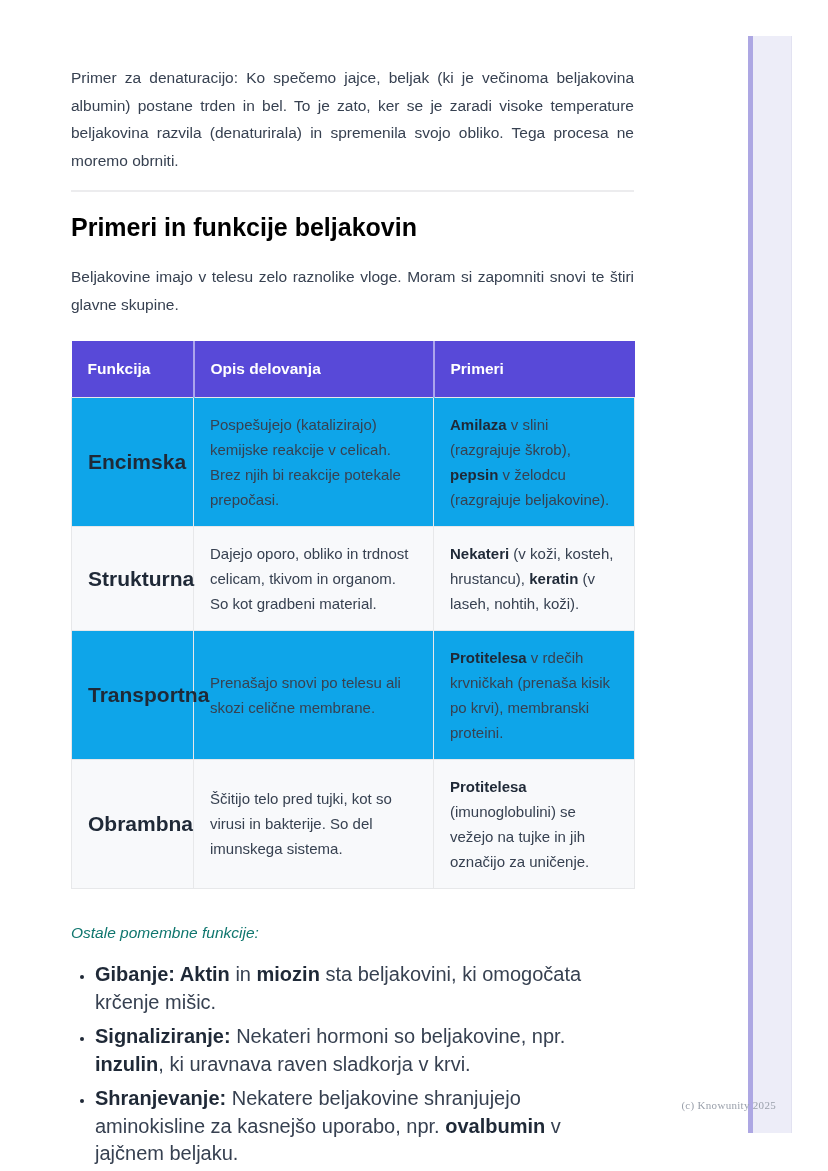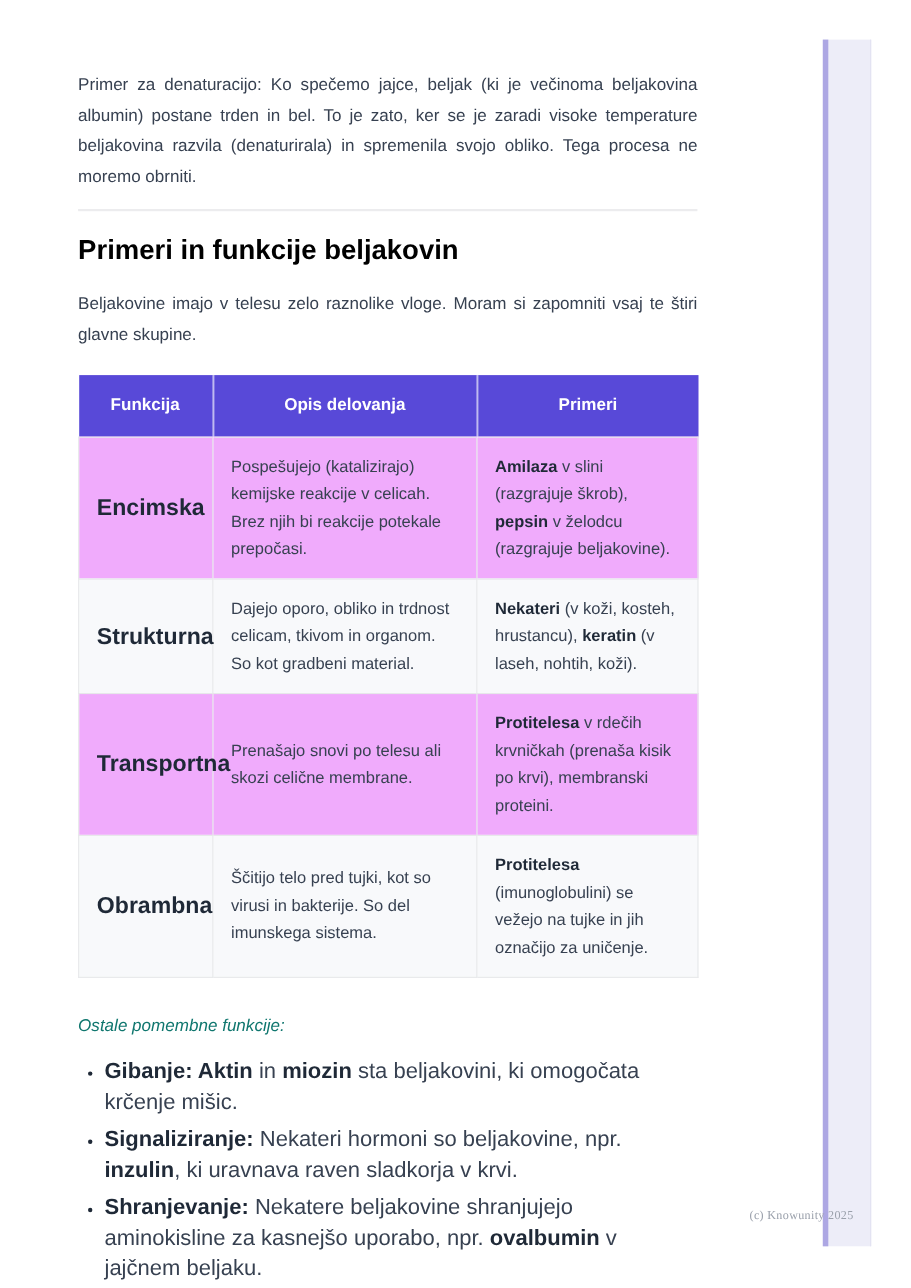--- a/index.html
+++ b/index.html
@@ -63,36 +63,36 @@
   }
   col.c1 { width: 122px; }
   col.c2 { width: 240px; }
   col.c3 { width: 201px; }
 
   .functions-table th {
     background: #5849d8;
     color: #ffffff;
     font-weight: 700;
     font-size: 15.5px;
-    text-align: center;
+    text-align: left;
     height: 56px;
     padding: 0 16px;
     vertical-align: middle;
     border-right: 2px solid rgba(255,255,255,0.5);
   }
   .functions-table th:last-child { border-right: none; }
 
   .functions-table td {
     border: 1px solid #e7e8ea;
     padding: 14px 16px;
     font-size: 15px;
     line-height: 25px;
     vertical-align: middle;
     color: #374151;
-    background: #f0abfc;
+    background: #0ea5e9;
   }
   .functions-table tbody tr:nth-child(even) td { background: #f8f9fb; }
   .functions-table td.func {
     font-weight: 700;
     font-size: 21px;
     color: #1f2937;
   }
   .functions-table td b, .bullet-list b { font-weight: 700; color: #1f2937; }
 
   .other-note {
@@ -133,21 +133,21 @@
 <div class="next-page-strip"></div>
 
 <div class="content">
 
   <p class="para">Primer za denaturacijo: Ko spečemo jajce, beljak (ki je večinoma beljakovina albumin) postane trden in bel. To je zato, ker se je zaradi visoke temperature beljakovina razvila (denaturirala) in spremenila svojo obliko. Tega procesa ne moremo obrniti.</p>
 
   <hr class="divider">
 
   <h1 class="section-heading">Primeri in funkcije beljakovin</h1>
 
-  <p class="para section-intro">Beljakovine imajo v telesu zelo raznolike vloge. Moram si zapomniti vsaj te štiri glavne skupine.</p>
+  <p class="para section-intro">Beljakovine imajo v telesu zelo raznolike vloge. Moram si zapomniti snovi te štiri glavne skupine.</p>
 
   <table class="functions-table">
     <colgroup>
         <col class="c1">
         <col class="c2">
         <col class="c3">
       </colgroup>
     <thead>
       <tr>
         <th>Funkcija</th>

